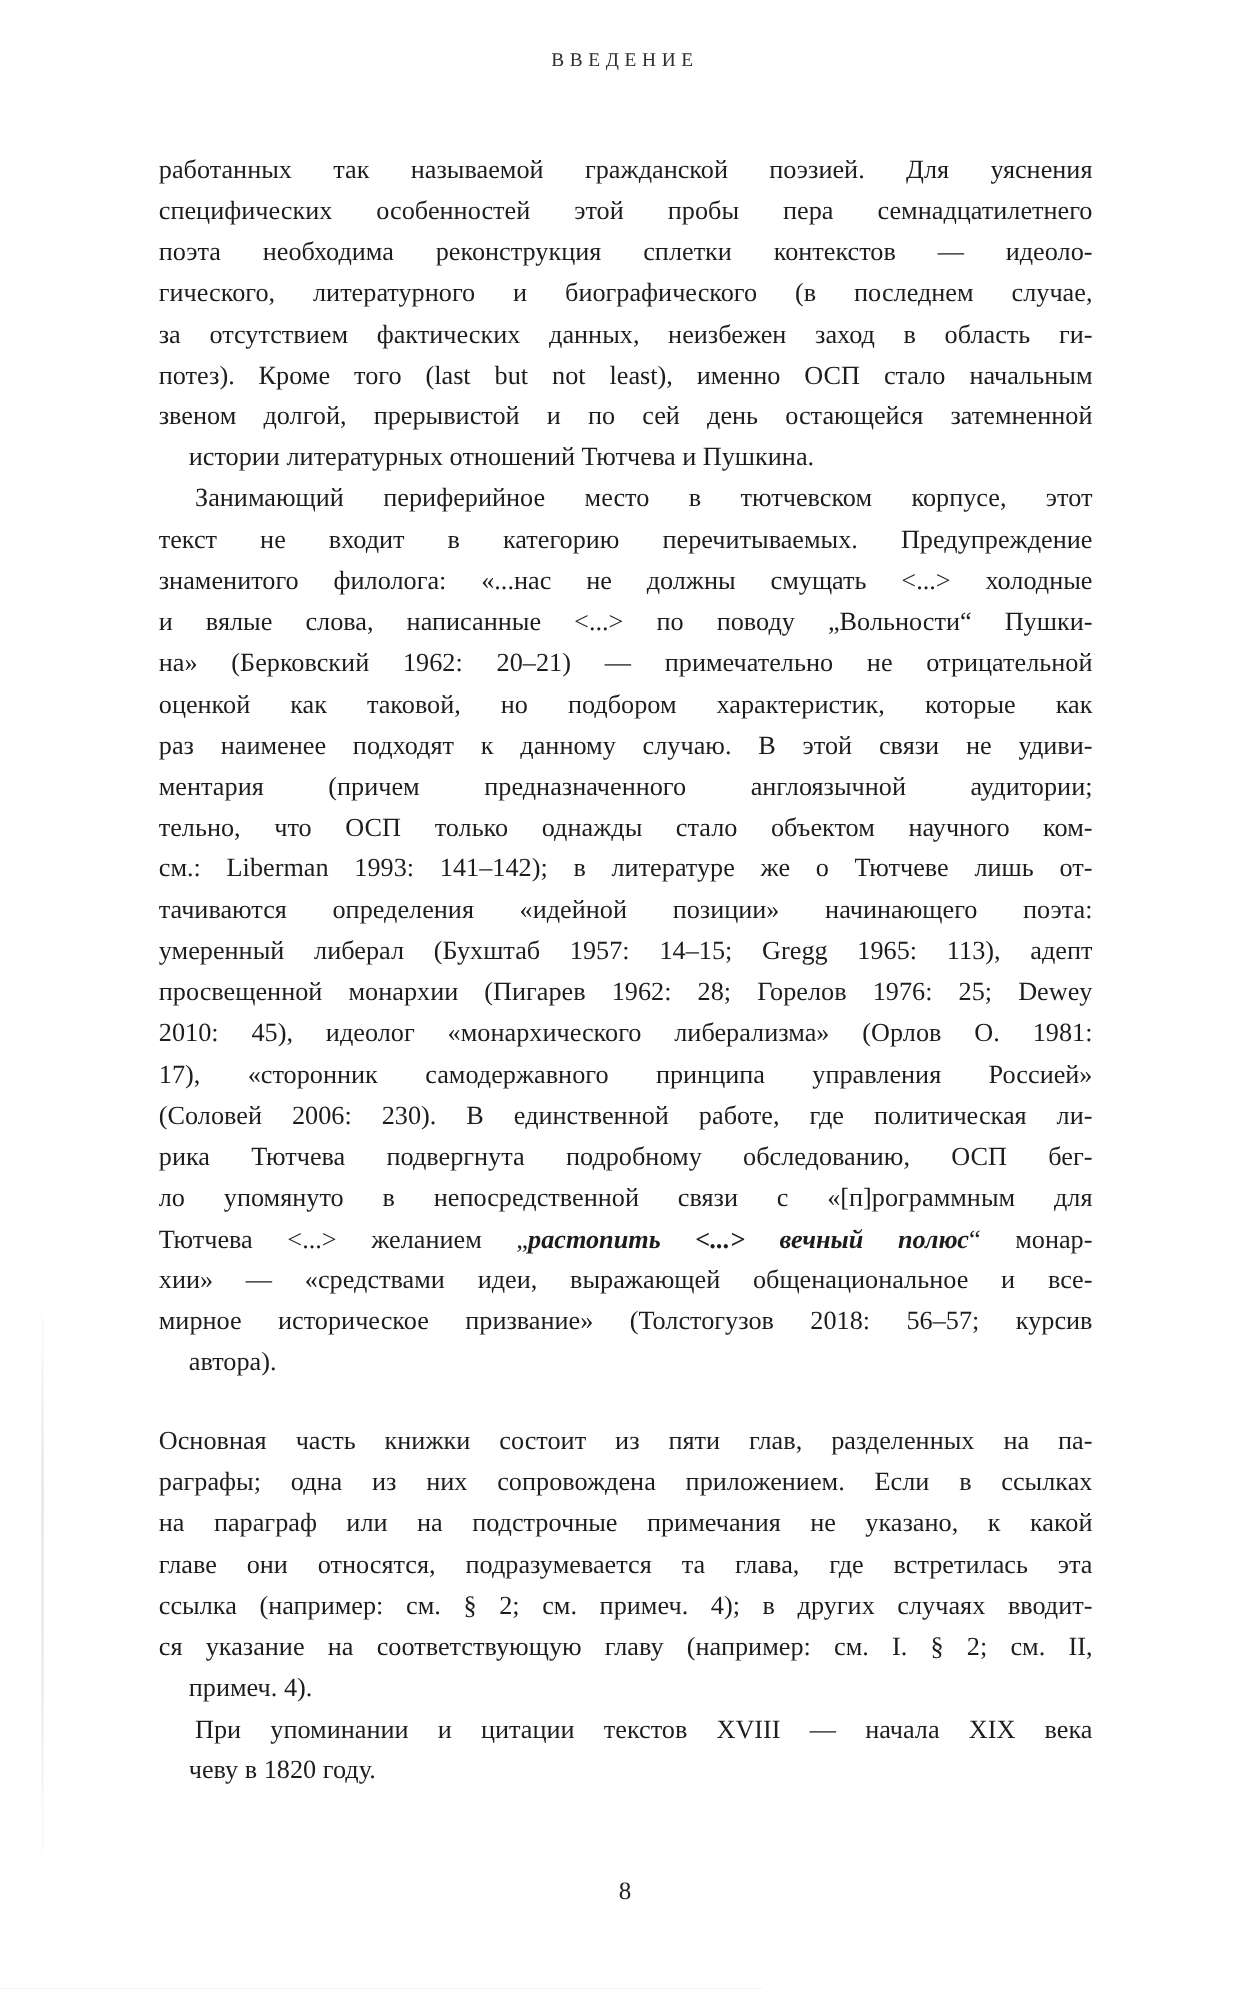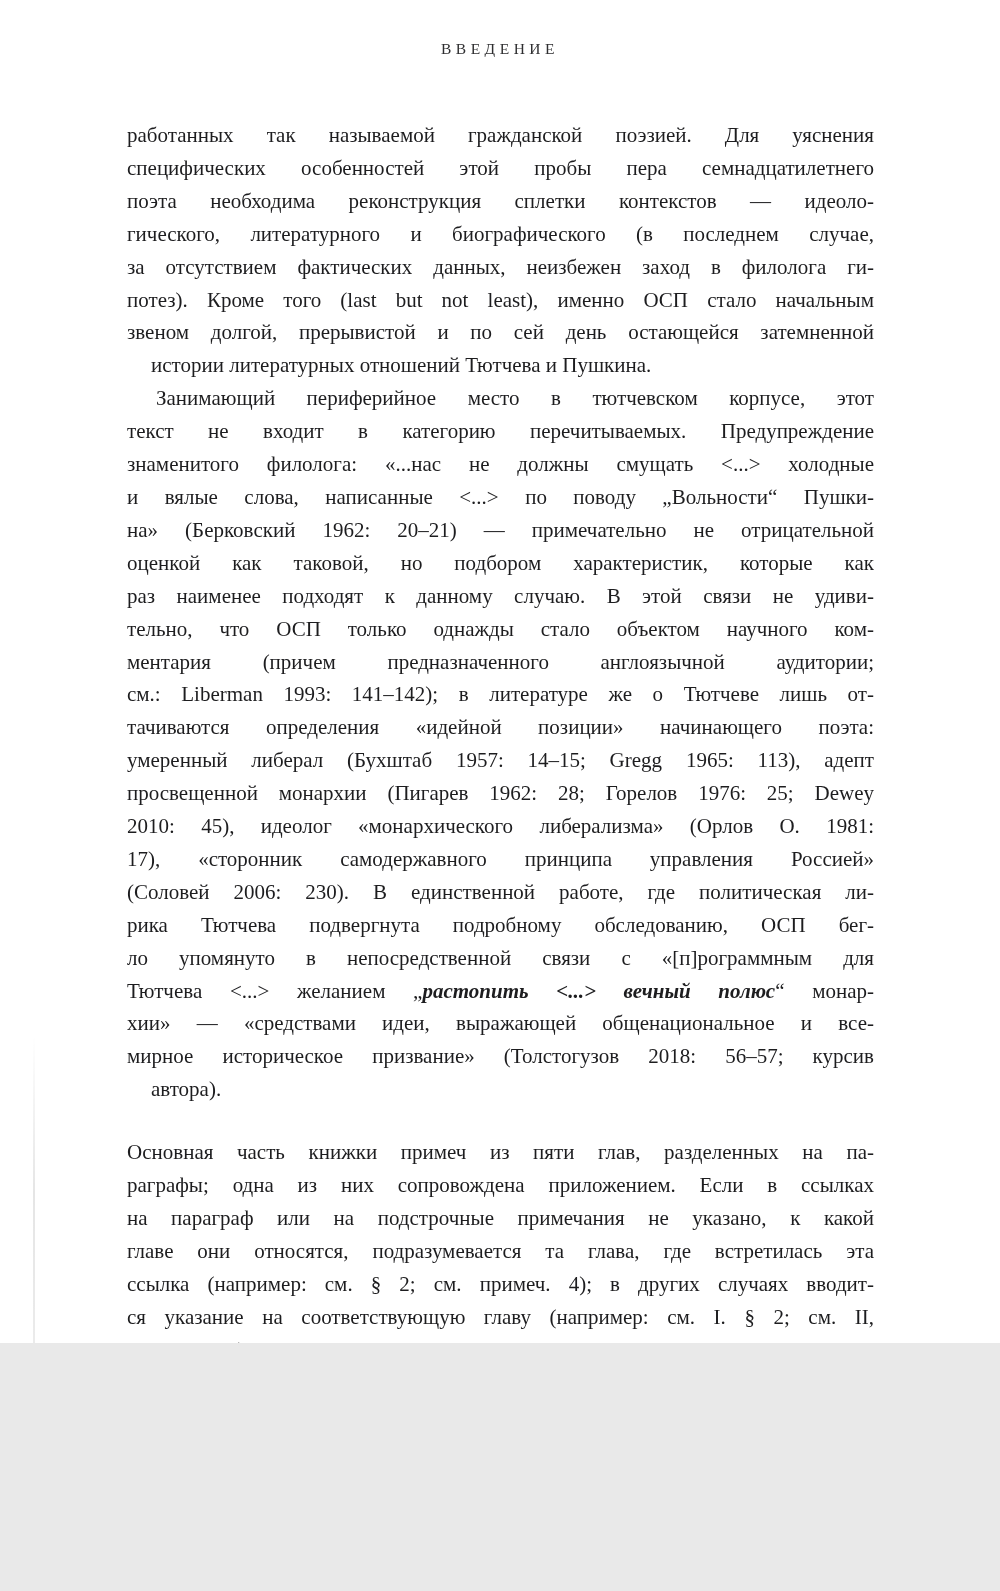--- a/index.html
+++ b/index.html
@@ -3,21 +3,21 @@
 <meta charset="utf-8">
 <style>
   html, body {
     margin: 0;
     padding: 0;
     background: #e9e9e9;
   }
   .page {
     position: relative;
     width: 1000px;
-    height: 1343px;
+    height: 1591px;
     margin: 0 auto;
     background: #ffffff;
     font-family: "Liberation Serif", serif;
     color: #1d1d1f;
     overflow: hidden;
   }
   .scan-artifact {
     position: absolute;
     left: 33px;
     top: 1035px;
@@ -68,51 +68,51 @@
 
 <div class="page">
   <div class="scan-artifact"></div>
   <div class="running-head">ВВЕДЕНИЕ</div>
   <div class="body-text">
       <div class="paragraph">
         <div class="line"><span>работанных так называемой гражданской поэзией. Для уяснения</span></div>
         <div class="line"><span>специфических особенностей этой пробы пера семнадцатилетнего</span></div>
         <div class="line"><span>поэта необходима реконструкция сплетки контекстов — идеоло-</span></div>
         <div class="line"><span>гического, литературного и биографического (в последнем случае,</span></div>
-        <div class="line"><span>за отсутствием фактических данных, неизбежен заход в филолога ги-</span></div>
+        <div class="line"><span>за отсутствием фактических данных, неизбежен заход в область ги-</span></div>
         <div class="line"><span>потез). Кроме того (last but not least), именно ОСП стало начальным</span></div>
         <div class="line"><span>звеном долгой, прерывистой и по сей день остающейся затемненной</span></div>
         <div class="line last"><span>истории литературных отношений Тютчева и Пушкина.</span></div>
       </div>
       <div class="paragraph">
         <div class="line indent"><span>Занимающий периферийное место в тютчевском корпусе, этот</span></div>
         <div class="line"><span>текст не входит в категорию перечитываемых. Предупреждение</span></div>
         <div class="line"><span>знаменитого филолога: «...нас не должны смущать &lt;...&gt; холодные</span></div>
         <div class="line"><span>и вялые слова, написанные &lt;...&gt; по поводу „Вольности“ Пушки-</span></div>
         <div class="line"><span>на» (Берковский 1962: 20–21) — примечательно не отрицательной</span></div>
         <div class="line"><span>оценкой как таковой, но подбором характеристик, которые как</span></div>
         <div class="line"><span>раз наименее подходят к данному случаю. В этой связи не удиви-</span></div>
+        <div class="line"><span>ментария (причем предназначенного англоязычной аудитории;</span></div>
         <div class="line"><span>тельно, что ОСП только однажды стало объектом научного ком-</span></div>
-        <div class="line"><span>ментария (причем предназначенного англоязычной аудитории;</span></div>
         <div class="line"><span>см.: Liberman 1993: 141–142); в литературе же о Тютчеве лишь от-</span></div>
         <div class="line"><span>тачиваются определения «идейной позиции» начинающего поэта:</span></div>
         <div class="line"><span>умеренный либерал (Бухштаб 1957: 14–15; Gregg 1965: 113), адепт</span></div>
         <div class="line"><span>просвещенной монархии (Пигарев 1962: 28; Горелов 1976: 25; Dewey</span></div>
         <div class="line"><span>2010: 45), идеолог «монархического либерализма» (Орлов О. 1981:</span></div>
         <div class="line"><span>17), «сторонник самодержавного принципа управления Россией»</span></div>
         <div class="line"><span>(Соловей 2006: 230). В единственной работе, где политическая ли-</span></div>
         <div class="line"><span>рика Тютчева подвергнута подробному обследованию, ОСП бег-</span></div>
         <div class="line"><span>ло упомянуто в непосредственной связи с «[п]рограммным для</span></div>
         <div class="line"><span>Тютчева &lt;...&gt; желанием „</span><span class="em">растопить &lt;...&gt; вечный полюс</span><span>“ монар-</span></div>
         <div class="line"><span>хии» — «средствами идеи, выражающей общенациональное и все-</span></div>
         <div class="line"><span>мирное историческое призвание» (Толстогузов 2018: 56–57; курсив</span></div>
         <div class="line last"><span>автора).</span></div>
       </div>
       <div class="paragraph section-break">
-        <div class="line"><span>Основная часть книжки примеч из пяти глав, разделенных на па-</span></div>
+        <div class="line"><span>Основная часть книжки состоит из пяти глав, разделенных на па-</span></div>
         <div class="line"><span>раграфы; одна из них сопровождена приложением. Если в ссылках</span></div>
         <div class="line"><span>на параграф или на подстрочные примечания не указано, к какой</span></div>
         <div class="line"><span>главе они относятся, подразумевается та глава, где встретилась эта</span></div>
         <div class="line"><span>ссылка (например: см. § 2; см. примеч. 4); в других случаях вводит-</span></div>
         <div class="line"><span>ся указание на соответствующую главу (например: см. I. § 2; см. II,</span></div>
         <div class="line last"><span>примеч. 4).</span></div>
       </div>
       <div class="paragraph">
         <div class="line indent"><span>При упоминании и цитации текстов XVIII — начала XIX века</span></div>
         <div class="line last"><span>чеву в 1820 году.</span></div>

